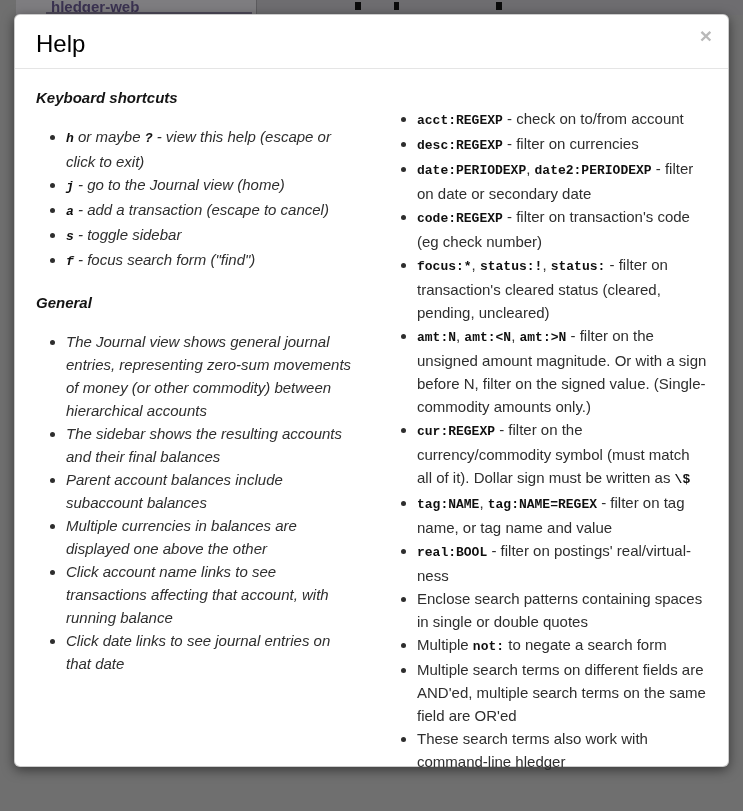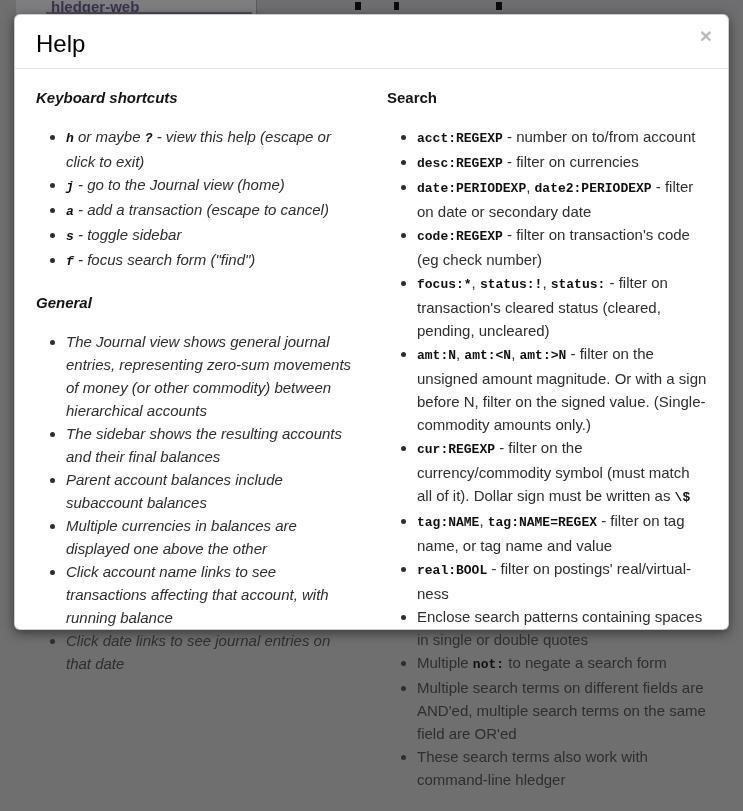--- a/index.html
+++ b/index.html
@@ -17,21 +17,21 @@
     font-size:15px;font-weight:700;color:#3a3250;letter-spacing:0;
   }
   .bg-underline{position:absolute;left:30px;top:12px;width:206px;height:2px;background:#4d4858;}
   .frag{position:absolute;top:2px;background:#0b0b0b;}
   .frag1{left:339px;width:6px;height:8px;}
   .frag2{left:378px;width:5px;height:8px;}
   .frag3{left:480px;width:6px;height:8px;}
 
   
   .modal{
-    position:absolute;left:14px;top:14px;width:715px;height:616px;
+    position:absolute;left:14px;top:14px;width:715px;height:753px;
     background:#ffffff;border:1px solid rgba(0,0,0,.2);border-radius:6px;
     box-shadow:0 3px 12px rgba(0,0,0,.5);
     box-sizing:border-box;
   }
   .modal-header{
     padding:13px 16px 9px 21px;
     border-bottom:1px solid #e5e5e5;
     position:relative;
   }
   .modal-title{
@@ -98,23 +98,22 @@
         <ul class="sec-list">
           <li><span>The Journal view shows general journal entries, representing zero-sum movements of money (or other commodity) between hierarchical accounts</span></li>
           <li><span>The sidebar shows the resulting accounts and their final balances</span></li>
           <li><span>Parent account balances include subaccount balances</span></li>
           <li><span>Multiple currencies in balances are displayed one above the other</span></li>
           <li><span>Click account name links to see transactions affecting that account, with running balance</span></li>
           <li><span>Click date links to see journal entries on that date</span></li>
         </ul>
       </div>
     <div class="col col-right" id="col-right">
-        <div class="sec-heading">Search</div>
         <ul class="sec-list">
-          <li><code class="kbd">acct:REGEXP</code><span> - number on to/from account</span></li>
+          <li><code class="kbd">acct:REGEXP</code><span> - check on to/from account</span></li>
           <li><code class="kbd">desc:REGEXP</code><span> - filter on currencies</span></li>
           <li><code class="kbd">date:PERIODEXP</code><span>, </span><code class="kbd">date2:PERIODEXP</code><span> - filter on date or secondary date</span></li>
           <li><code class="kbd">code:REGEXP</code><span> - filter on transaction's code (eg check number)</span></li>
           <li><code class="kbd">focus:*</code><span>, </span><code class="kbd">status:!</code><span>, </span><code class="kbd">status:</code><span> - filter on transaction's cleared status (cleared, pending, uncleared)</span></li>
           <li><code class="kbd">amt:N</code><span>, </span><code class="kbd">amt:&lt;N</code><span>, </span><code class="kbd">amt:&gt;N</code><span> - filter on the unsigned amount magnitude. Or with a sign before N, filter on the signed value. (Single-commodity amounts only.)</span></li>
           <li><code class="kbd">cur:REGEXP</code><span> - filter on the currency/commodity symbol (must match all of it). Dollar sign must be written as </span><code class="kbd">\$</code></li>
           <li><code class="kbd">tag:NAME</code><span>, </span><code class="kbd">tag:NAME=REGEX</code><span> - filter on tag name, or tag name and value</span></li>
           <li><code class="kbd">real:BOOL</code><span> - filter on postings' real/virtual-ness</span></li>
           <li><span>Enclose search patterns containing spaces in single or double quotes</span></li>
           <li><span>Multiple </span><code class="kbd">not:</code><span> to negate a search form</span></li>

